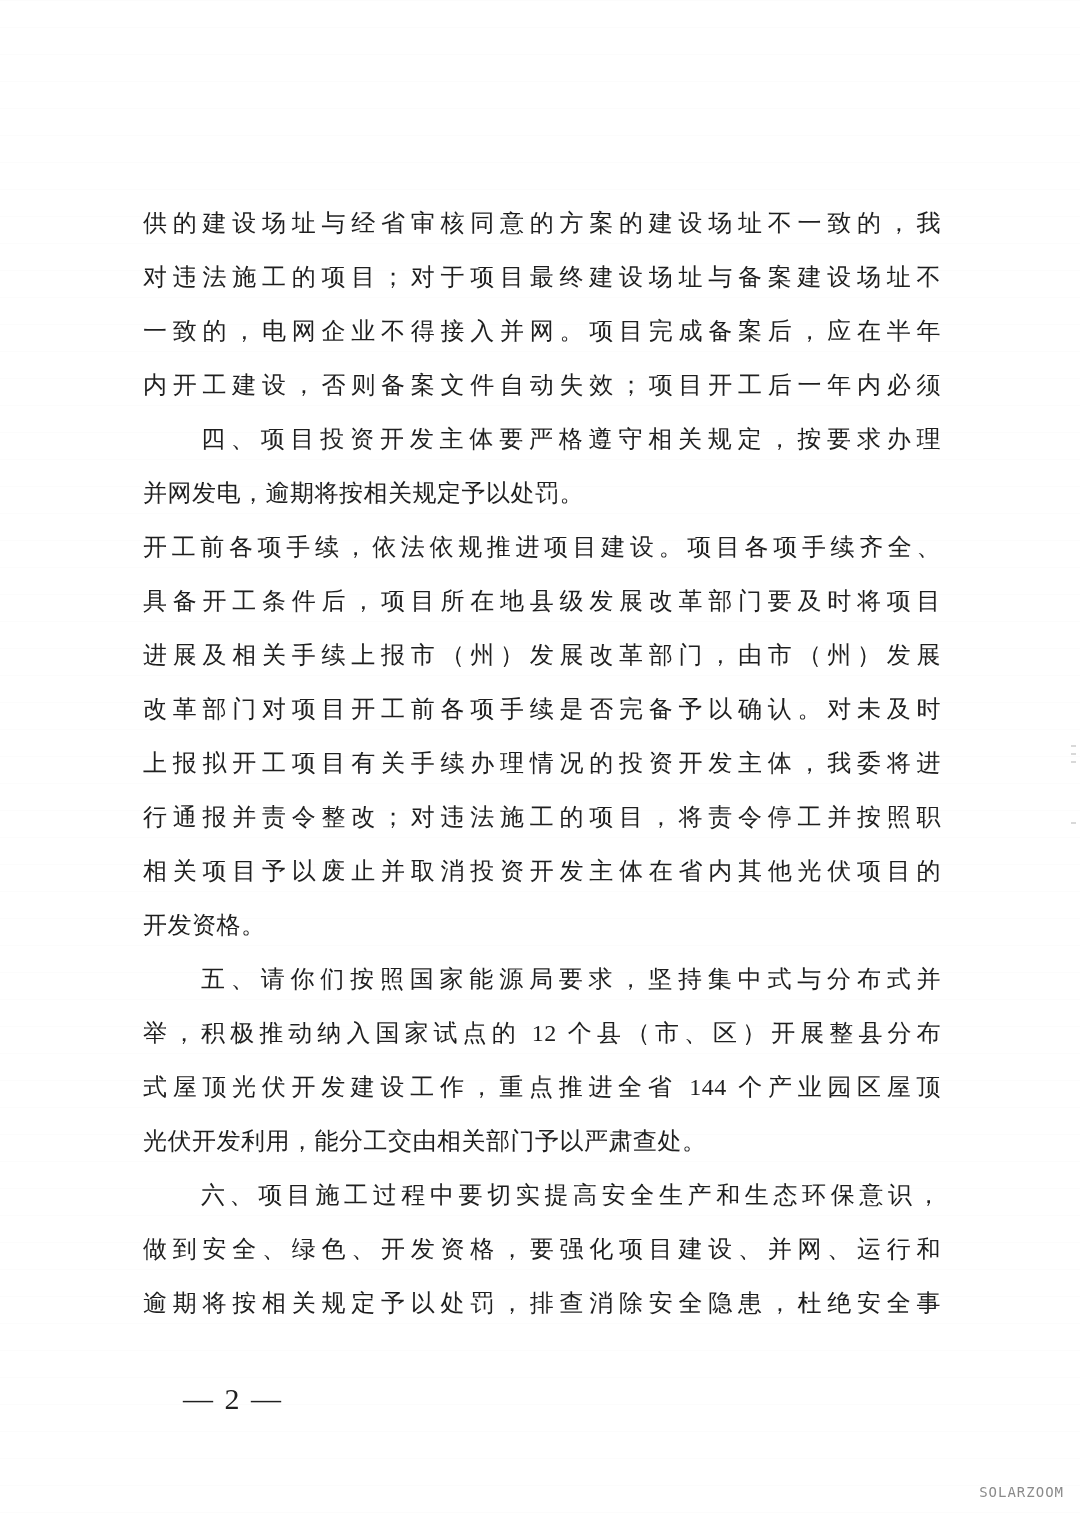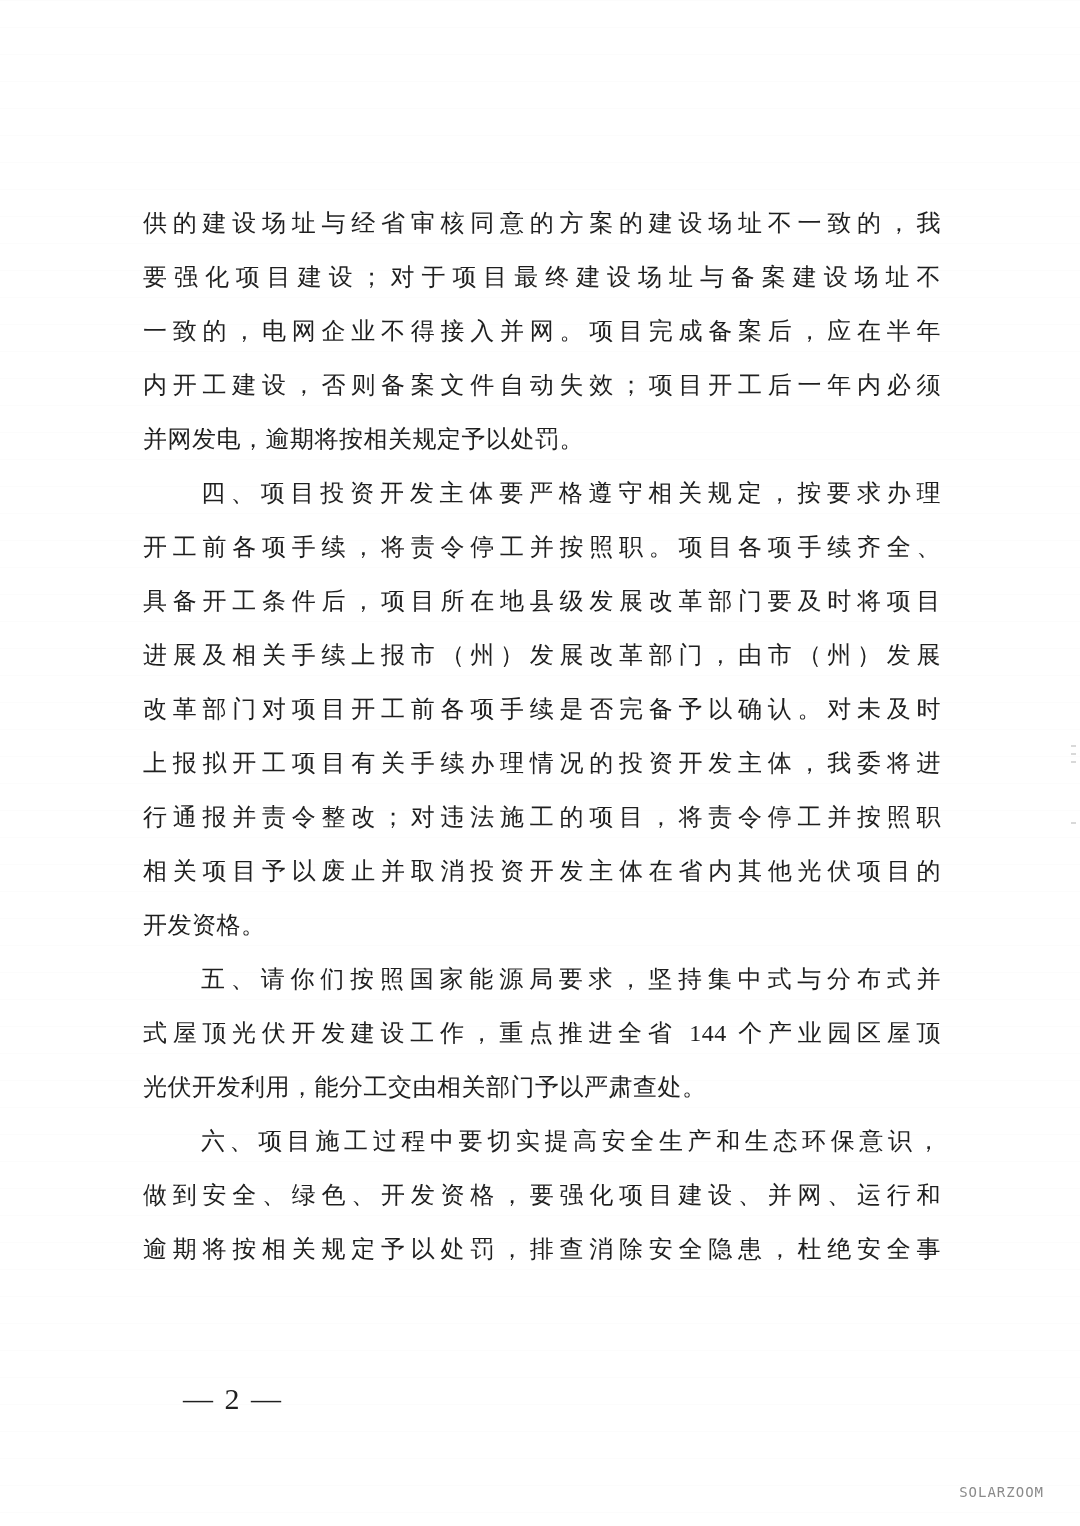--- a/index.html
+++ b/index.html
@@ -33,21 +33,21 @@
   .line.last{text-align-last:left;}
   .footer{
     position:absolute;
     left:183px;top:1382px;
     font-size:30px;
     color:#1f1f1f;
     letter-spacing:2px;
   }
   .watermark{
     position:absolute;
-    right:36px;top:1484px;
+    right:16px;top:1484px;
     font-family:"DejaVu Sans Mono","Liberation Mono",monospace;
     font-size:14px;
     letter-spacing:1px;
     color:#8a8a8a;
   }
   .scan-mark{
     position:absolute;
     width:5px;height:2px;
     background:#d9d9d9;
     right:4px;
@@ -56,34 +56,35 @@
   .scan-mark.m2{top:753px;}
   .scan-mark.m3{top:761px;}
   .scan-mark.m4{top:822px;}
 </style>
 </head>
 <body>
 
 <div class="page">
   <main class="body-text" id="lines-container" style="color: rgb(31, 31, 31);">
       <div class="line">供的建设场址与经省审核同意的方案的建设场址不一致的，我</div>
-      <div class="line">要强化项目建设；对于项目最终建设场址与备案建设场址不</div>
+      <div class="line">对违法施工的项目；对于项目最终建设场址与备案建设场址不</div>
       <div class="line">一致的，电网企业不得接入并网。项目完成备案后，应在半年</div>
       <div class="line">内开工建设，否则备案文件自动失效；项目开工后一年内必须</div>
+      <div class="line indent">四、项目投资开发主体要严格遵守相关规定，按要求办理</div>
       <div class="line last">并网发电，逾期将按相关规定予以处罚。</div>
-      <div class="line indent">四、项目投资开发主体要严格遵守相关规定，按要求办理</div>
-      <div class="line">开工前各项手续，将责令停工并按照职。项目各项手续齐全、</div>
+      <div class="line">开工前各项手续，依法依规推进项目建设。项目各项手续齐全、</div>
       <div class="line">具备开工条件后，项目所在地县级发展改革部门要及时将项目</div>
       <div class="line">进展及相关手续上报市（州）发展改革部门，由市（州）发展</div>
       <div class="line">改革部门对项目开工前各项手续是否完备予以确认。对未及时</div>
       <div class="line">上报拟开工项目有关手续办理情况的投资开发主体，我委将进</div>
       <div class="line">行通报并责令整改；对违法施工的项目，将责令停工并按照职</div>
       <div class="line">相关项目予以废止并取消投资开发主体在省内其他光伏项目的</div>
       <div class="line last">开发资格。</div>
       <div class="line indent">五、请你们按照国家能源局要求，坚持集中式与分布式并</div>
+      <div class="line">举，积极推动纳入国家试点的 12 个县（市、区）开展整县分布</div>
       <div class="line">式屋顶光伏开发建设工作，重点推进全省 144 个产业园区屋顶</div>
       <div class="line last">光伏开发利用，能分工交由相关部门予以严肃查处。</div>
       <div class="line indent">六、项目施工过程中要切实提高安全生产和生态环保意识，</div>
       <div class="line">做到安全、绿色、开发资格，要强化项目建设、并网、运行和</div>
       <div class="line">逾期将按相关规定予以处罚，排查消除安全隐患，杜绝安全事</div>
     </main>
 
   <div class="footer">— 2 —</div>
 
   <div class="watermark" style="color: rgb(138, 138, 138);">SOLARZOOM</div>

